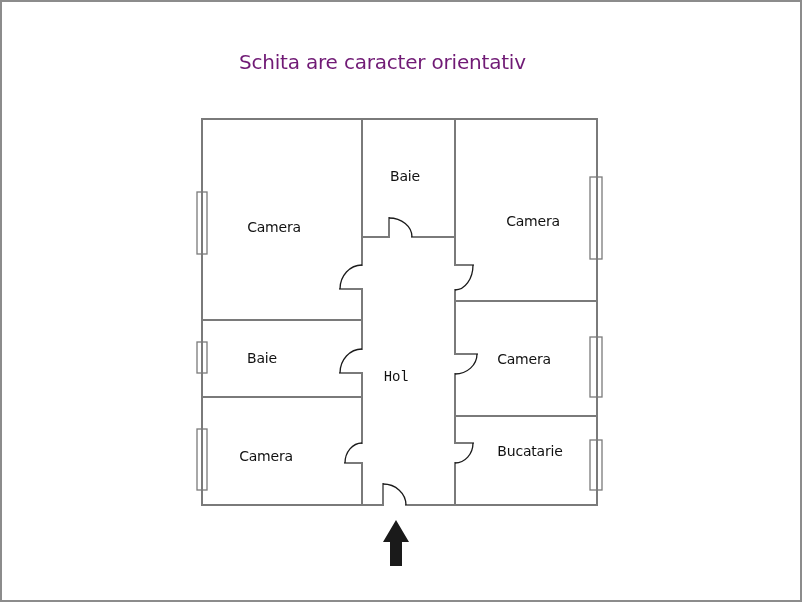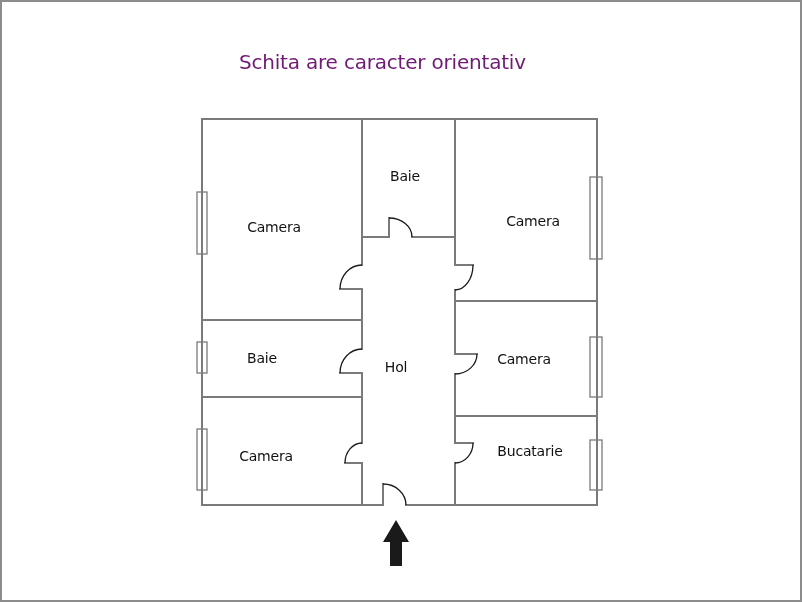--- a/index.html
+++ b/index.html
@@ -82,16 +82,16 @@
     <line x1="597" y1="440" x2="597" y2="490" stroke-width="2"></line>
   </g>
 
   <polygon points="396,520 409,542 402,542 402,566 390,566 390,542 383,542" fill="#1a1a1a"></polygon>
 </svg>
 
 <div class="room-label" style="left:274px; top:227px;">Camera</div>
 <div class="room-label" style="left:405px; top:176px;">Baie</div>
 <div class="room-label" style="left:533px; top:221px;">Camera</div>
 <div class="room-label" style="left:262px; top:358px;">Baie</div>
-<div class="room-label" style="left:396px; top:367px;">Hol</div>
+<div class="room-label" style="left:396px; top:377px;font-family:Liberation Mono, monospace;">Hol</div>
 <div class="room-label" style="left:524px; top:359px;">Camera</div>
 <div class="room-label" style="left:266px; top:456px;">Camera</div>
 <div class="room-label" style="left:530px; top:451px;">Bucatarie</div>
 
 </body></html>

